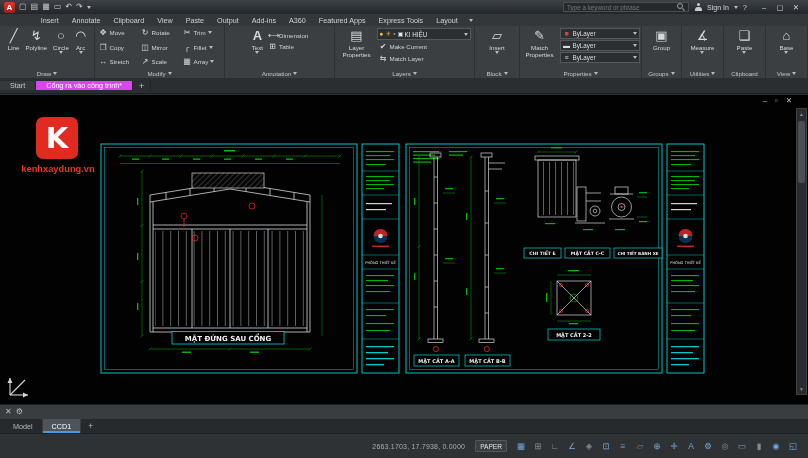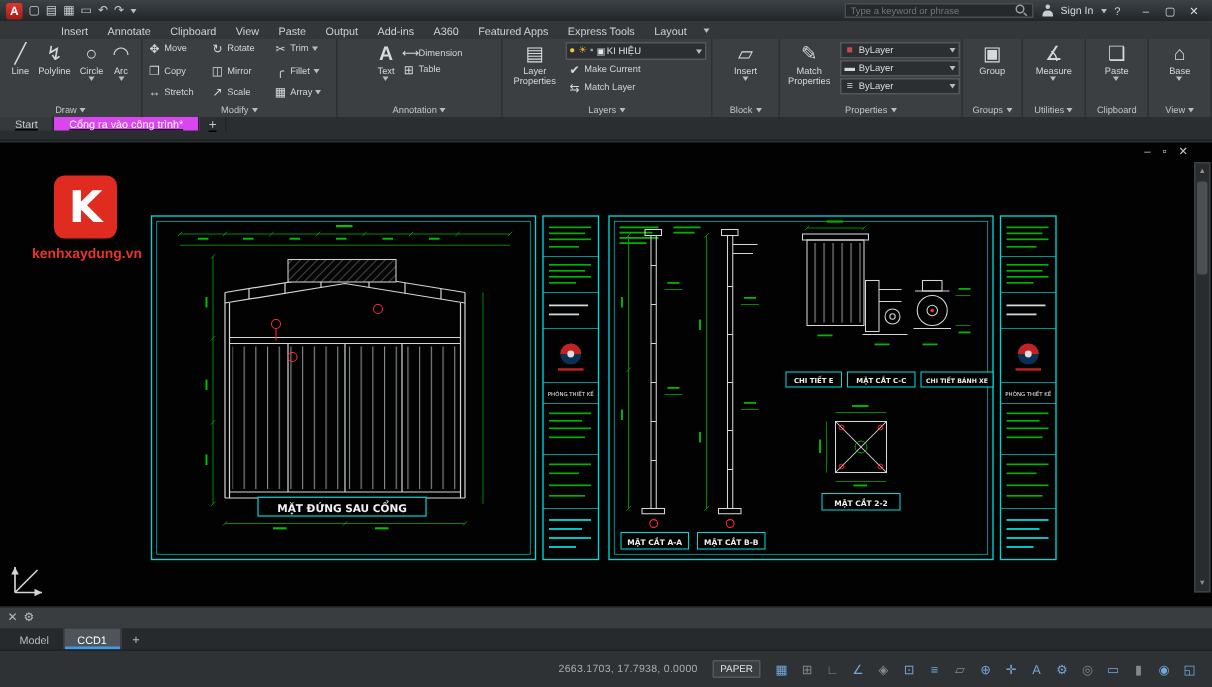--- a/index.html
+++ b/index.html
@@ -66,21 +66,21 @@
   .swatch { width:5px; height:5px; background:#e8e8e8; border:1px solid #777; display:inline-block; }
   .pbtn { display:flex; align-items:center; gap:2px; font-size:6.2px; color:#d0d4d6; height:10px; padding:0 2px; }
   .drop { display:flex; align-items:center; gap:2px; background:#2c2f31; border:1px solid #54585a;
     height:10.5px; padding:0 2px; font-size:6.3px; color:#dcdfe1; width:80px; }
   .dic { font-size:7px; width:8px; text-align:center; color:#d5d9db; }
   .dic.red { color:#c84848; }
   .mla { margin-left:auto; }
 
   
   .doc-tabs { position:absolute; top:78px; left:0; right:0; height:16px; background:#2b2e30;
-    display:flex; align-items:flex-start; border-bottom:1px solid #1d1f21;text-decoration:underline; }
+    display:flex; align-items:center; border-bottom:1px solid #1d1f21; }
   .dtab { display:flex; align-items:center; padding:0 10px; font-size:7.2px; color:#c3c7c9;
     background:#35393b; border-right:1px solid #222527; white-space:nowrap; }
   .dtab.active { background:#d946ef; color:#fff; }
   .dtab.plus { padding:0 6px; background:transparent; font-size:9px; }
 
   
   .canvas { position:absolute; top:95px; left:0; right:0; height:309px; background:#020202; overflow:hidden; }
   .sheet { position:absolute; }
   .dwc { position:absolute; top:2px; right:16px; display:flex; gap:8px; color:#c4c8ca; font-size:7.5px; line-height:8px; }
   .vscroll { position:absolute; right:1px; top:13px; width:11px; height:287px; background:#292c2e; border:1px solid #3d4043; }

